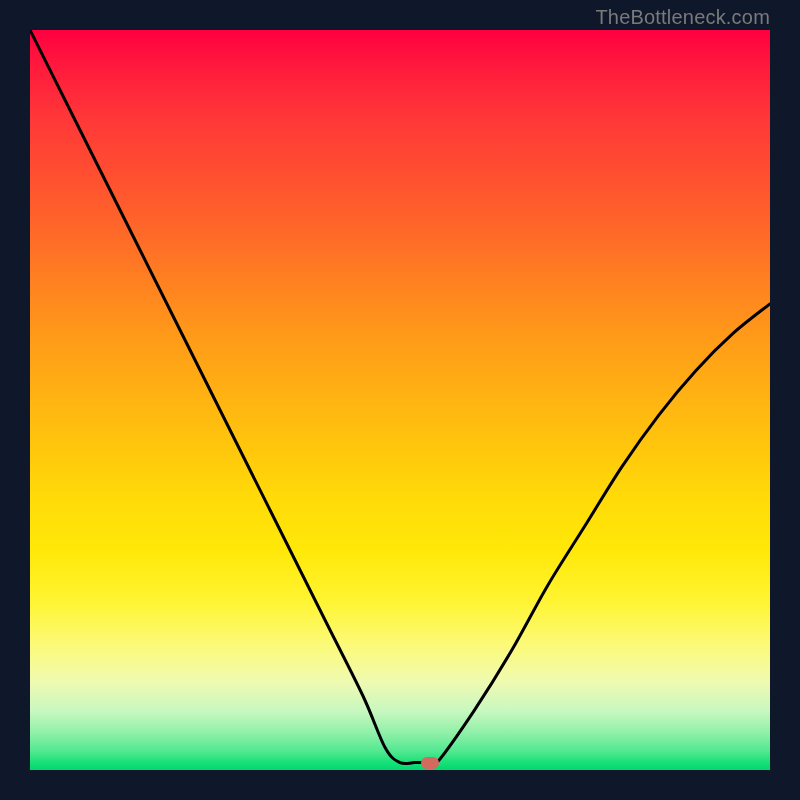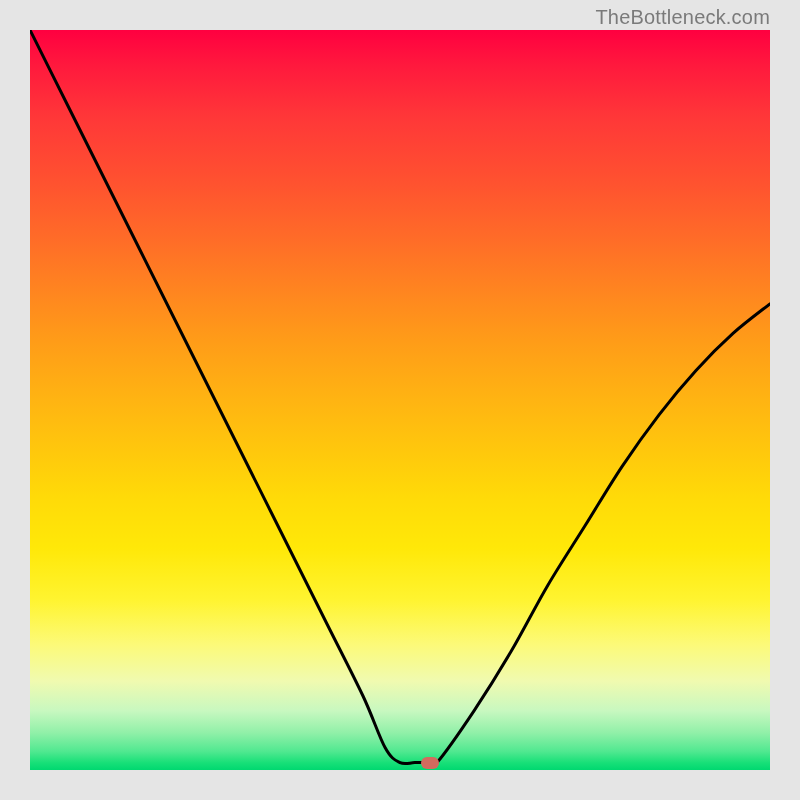--- a/index.html
+++ b/index.html
@@ -1,21 +1,21 @@
 <!DOCTYPE html>
 <html><head>
 <meta charset="utf-8">
 <style>
   * { margin: 0; padding: 0; box-sizing: border-box; }
   html, body { width: 800px; height: 800px; overflow: hidden; }
   .chart-container {
     width: 800px;
     height: 800px;
     position: relative;
-    background: #e5e5e5;
+    background: #0f172a;
     padding-left: 48px;
   }
   .plot-area {
     position: absolute;
     left: 30px;
     top: 30px;
     width: 740px;
     height: 740px;
     background: linear-gradient(to bottom,
       #ff0040 0%,

